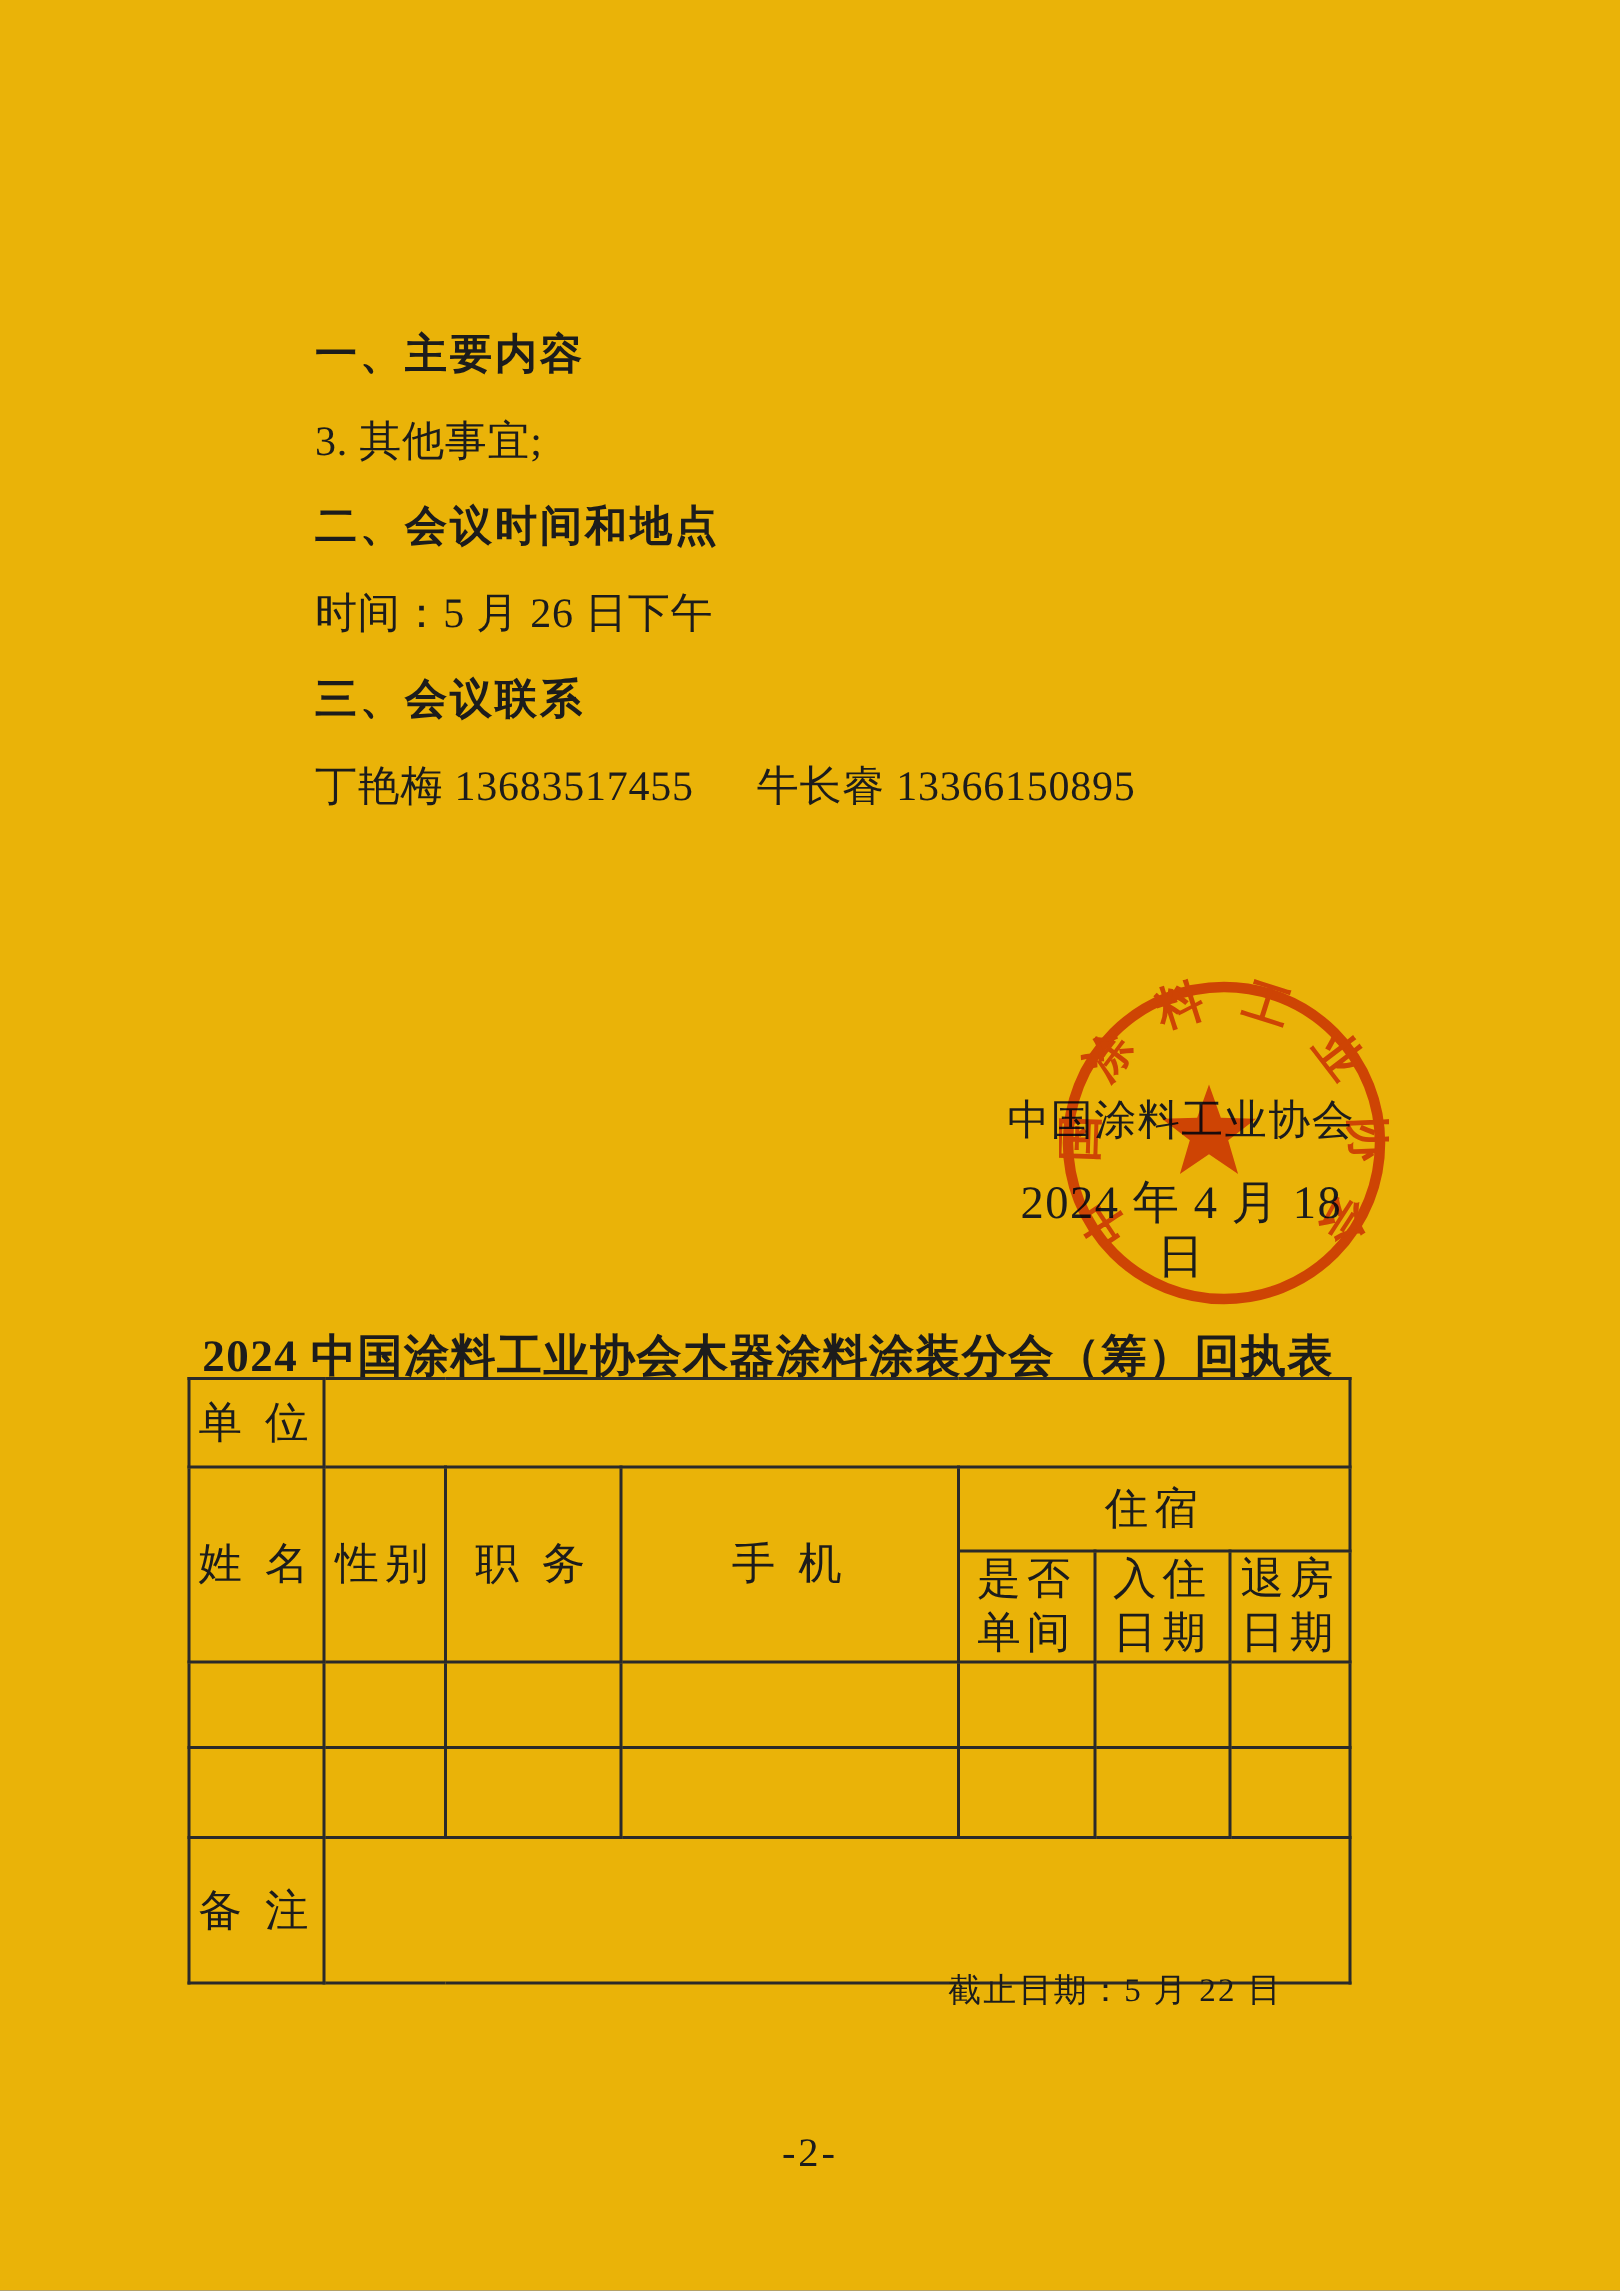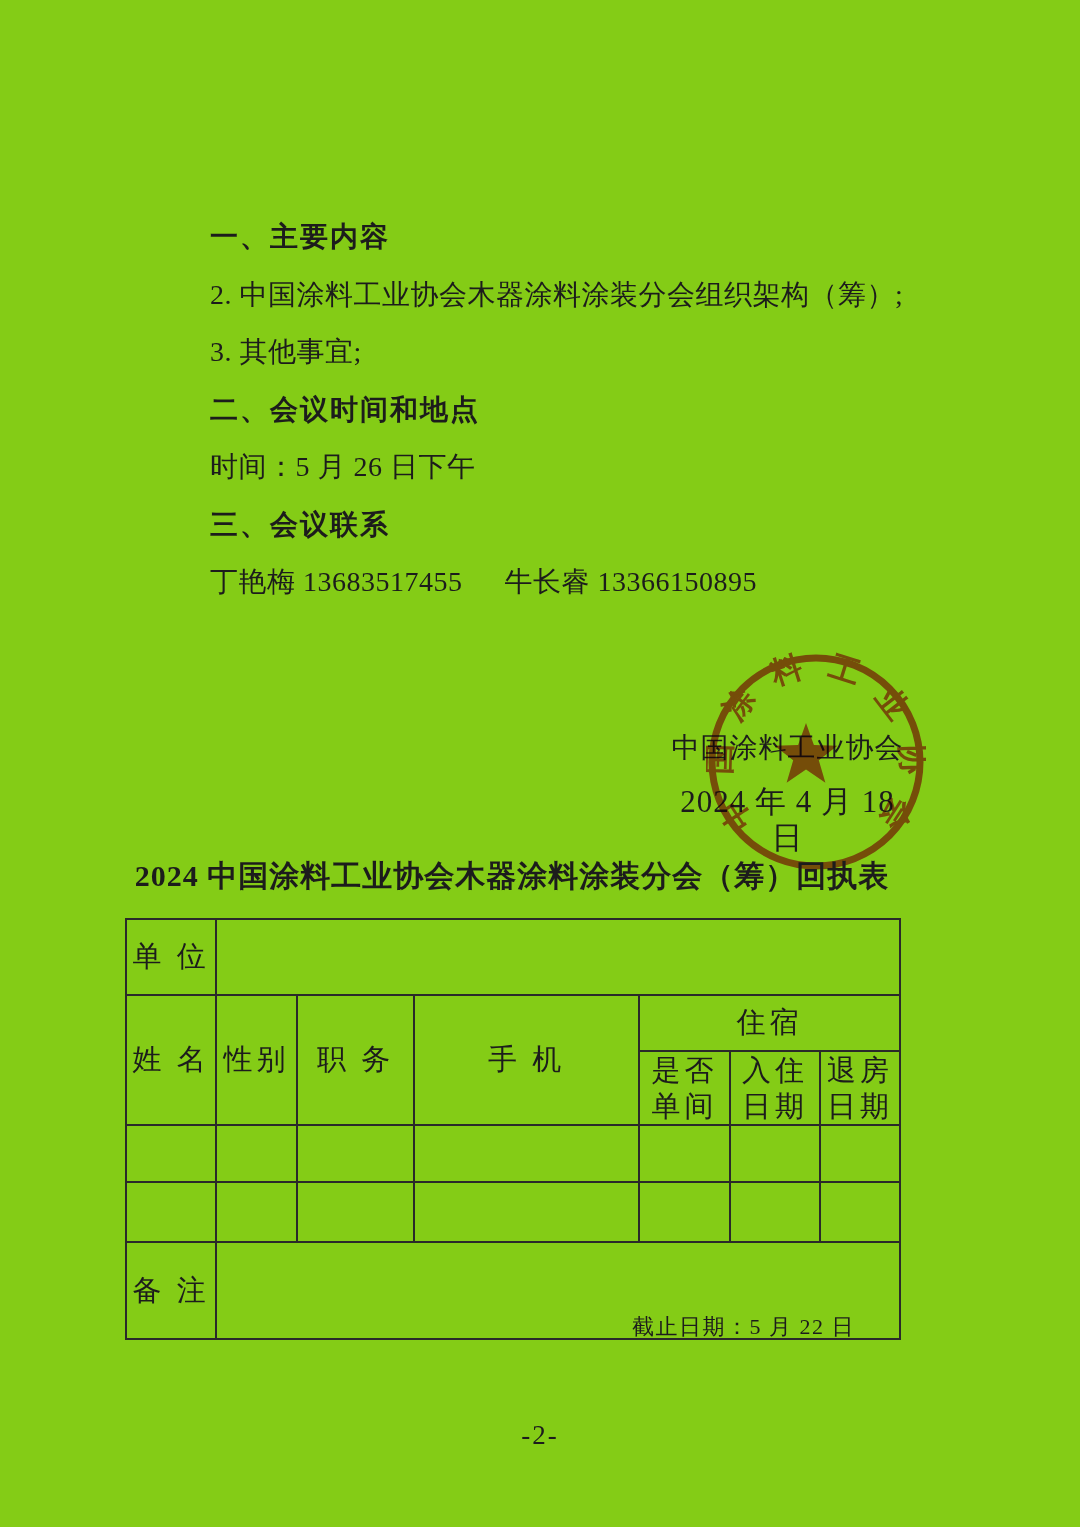--- a/index.html
+++ b/index.html
@@ -1,21 +1,21 @@
 <!DOCTYPE html>
 <html><head>
 <meta charset="utf-8">
 <style>
   html, body { margin: 0; padding: 0; background: #888; }
   .page {
     position: relative;
     width: 1080px;
     height: 1527px;
     margin: 0 auto;
-    background: #84cc16;
+    background: #eab308;
     overflow: hidden;
     font-family: "Liberation Serif", "DejaVu Serif", serif;
     color: #1c1c1c;
   }
 
   
   .notice {
     position: absolute;
     left: 210px;
     top: 208px;
@@ -61,21 +61,21 @@
   .stamp svg { display: block; width: 100%; height: 100%; }
   .stamp text {
     font-family: "Liberation Serif", "DejaVu Serif", serif;
     font-weight: 700;
   }
 
   
   .form-title {
     position: absolute;
     left: 125px;
-    top: 856px;
+    top: 884px;
     width: 774px;
     text-align: center;
     font-size: 30px;
     font-weight: 700;
     letter-spacing: 1px;
     white-space: nowrap;
   }
   table.reply {
     position: absolute;
     left: 125px;
@@ -117,21 +117,20 @@
     letter-spacing: 2px;
   }
 </style>
 </head>
 <body>
 
 <div class="page">
 
   <div class="notice">
     <p class="heading">一、主要内容</p>
-    <p>2. 中国涂料工业协会木器涂料涂装分会组织架构（筹）;</p>
     <p>3. 其他事宜;</p>
     <p class="heading">二、会议时间和地点</p>
     <p class="inline-pair gap-place">
       <span>时间：5 月 26 日下午</span>
     </p>
     <p class="heading">三、会议联系</p>
     <p class="inline-pair gap-contact">
       <span>丁艳梅 13683517455</span>
       <span>牛长睿 13366150895</span>
     </p>
@@ -161,21 +160,21 @@
     <colgroup>
       <col style="width:90px">
         <col style="width:81px">
         <col style="width:117px">
         <col style="width:225px">
       <col style="width:91px">
         <col style="width:90px">
         <col style="width:80px">
     </colgroup>
     <tbody>
-      <tr style="height:76px">
+      <tr style="height:59px">
         <td>单 位</td>
         <td colspan="6"></td>
       </tr>
       <tr style="height:56px">
         <td rowspan="2">姓  名</td>
         <td rowspan="2">性别</td>
         <td rowspan="2">职  务</td>
         <td rowspan="2">手  机</td>
         <td colspan="3">住宿</td>
       </tr>

